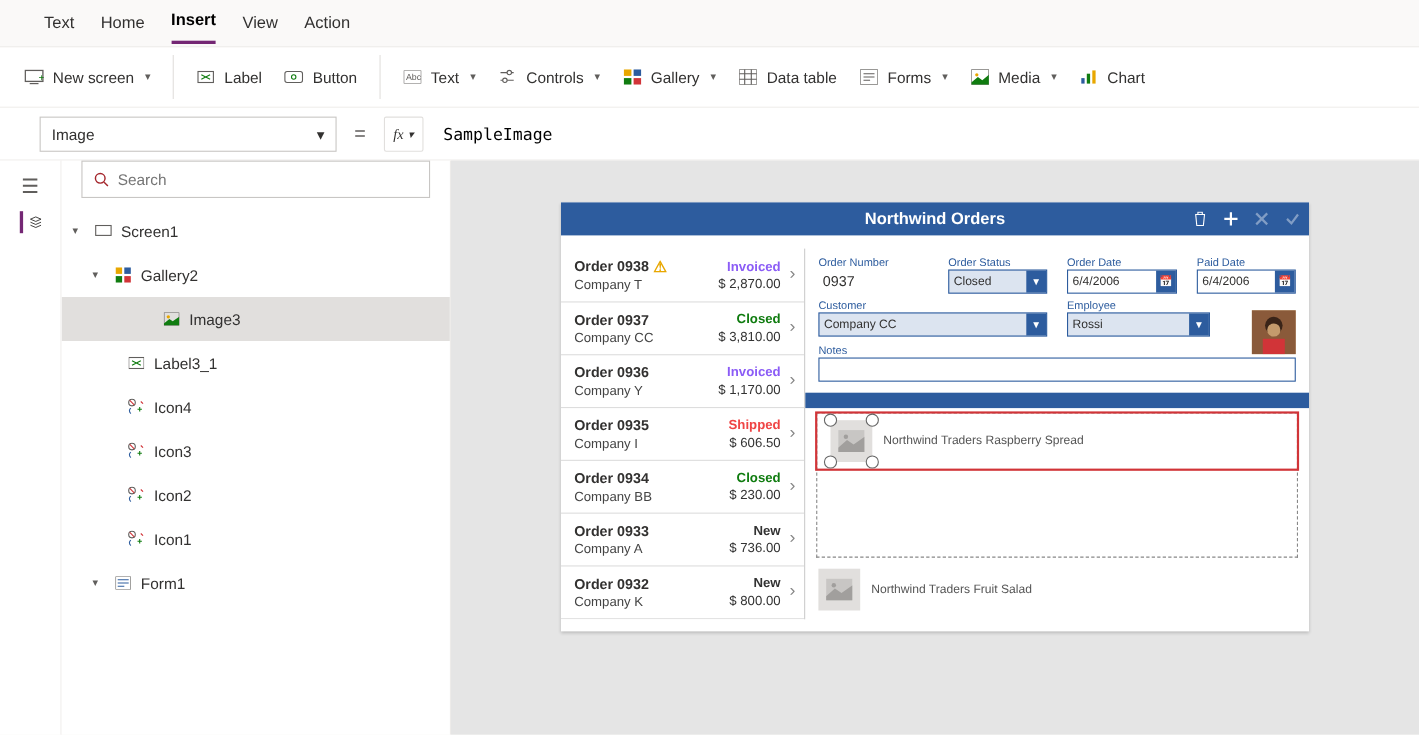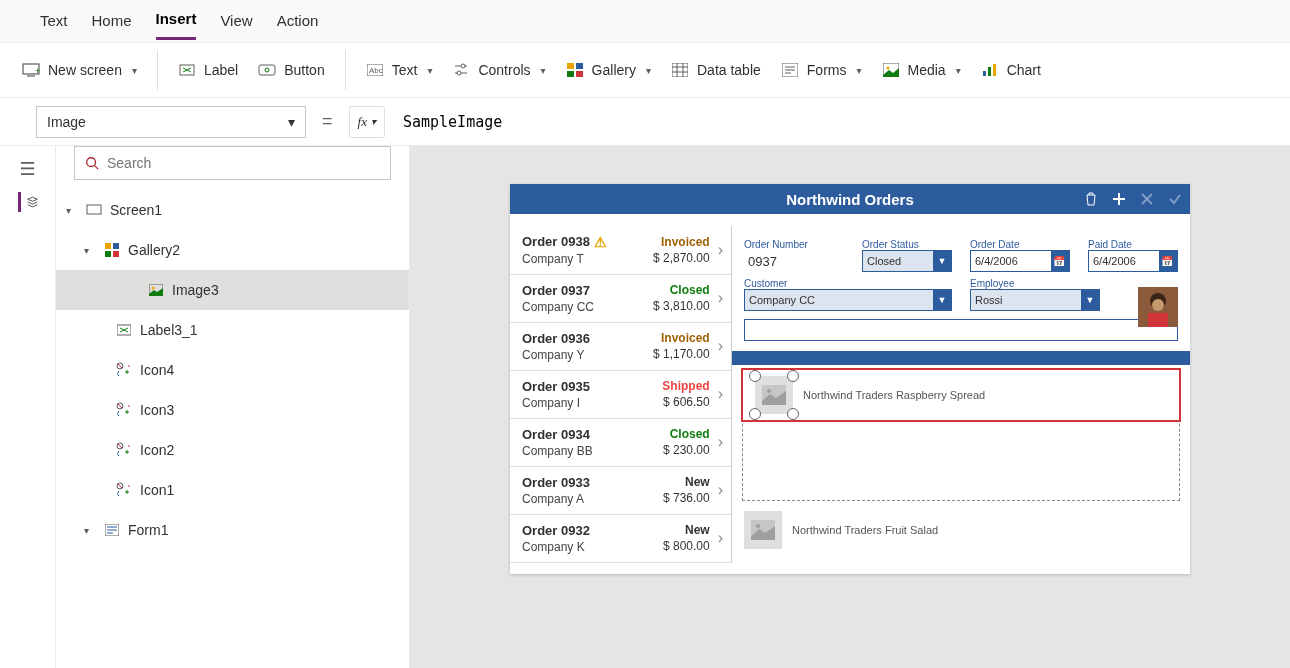--- a/index.html
+++ b/index.html
@@ -59,21 +59,21 @@
 .app-body { flex: 1; display: flex; overflow: hidden; align-items: center; }
 .order-list { width: 222px; border-right: 1px solid #ccc; overflow-y: auto; position: relative; }
 .order-list::-webkit-scrollbar { width: 10px; }
 .order-list::-webkit-scrollbar-thumb { background: #c8c6c4; }
 .order { border-bottom: 1px solid #ddd; padding: 8px 8px 8px 12px; display: flex; align-items: center; cursor: pointer; }
 .order .left { flex: 1; }
 .order .oid { font-weight: 700; font-size: 13px; display:flex; align-items:center; gap:4px;}
 .order .comp { font-size: 12px; color: #444; margin-top: 2px; }
 .order .right { text-align: right; margin-right: 4px; }
 .order .status { font-size: 12px; font-weight: 600; }
-.order .status.Invoiced { color: #a16207; }
+.order .status.Invoiced { color: #8b5cf6; }
 .order .status.Closed { color: #107c10; }
 .order .status.Shipped { color: #ef4444; }
 .order .status.New { color: #333; }
 .order .amt { font-size: 12px; color: #333; margin-top: 2px; }
 .order .chev { color: #888; font-size: 16px; margin-left: 4px; }
 .details { flex: 1; display: flex; flex-direction: column; }
 .details-top { padding: 6px 12px 8px 12px; display: grid; grid-template-columns: 100px 90px 100px 90px; gap: 6px 18px; align-items: start; position: relative; }
 .fld-lbl { font-size: 10px; color: #2d5c9e; }
 .fld-input { height: 22px; border: 1px solid #2d5c9e; font-size: 11px; padding: 0 4px; display: flex; align-items: center; justify-content: space-between; }
 .fld-input.text { border: none; font-size: 13px; }
@@ -507,20 +507,21 @@
                 </div>
               </div>
             <div class="avatar"><svg width="40" height="40">
                   <rect width="40" height="40" fill="#8a5a3a"></rect>
                   <circle cx="20" cy="14" r="8" fill="#3a2418"></circle>
                   <circle cx="20" cy="18" r="6" fill="#c49a6c"></circle>
                   <rect x="10" y="26" width="20" height="14" fill="#d13438"></rect>
                 </svg></div>
           </div>
           <div class="notes">
+            <div class="fld-lbl">Notes</div>
             <div class="notes-input"></div>
           </div>
           <div class="bluebar"></div>
           <div class="line-items">
             <div class="dashed">
               <div class="li-row sel">
                 <div class="li-img">
                     <span class="bh"></span>
                     <svg width="24" height="20">
                       <rect x="0" y="0" width="24" height="20" fill="#c8c6c4"></rect>

